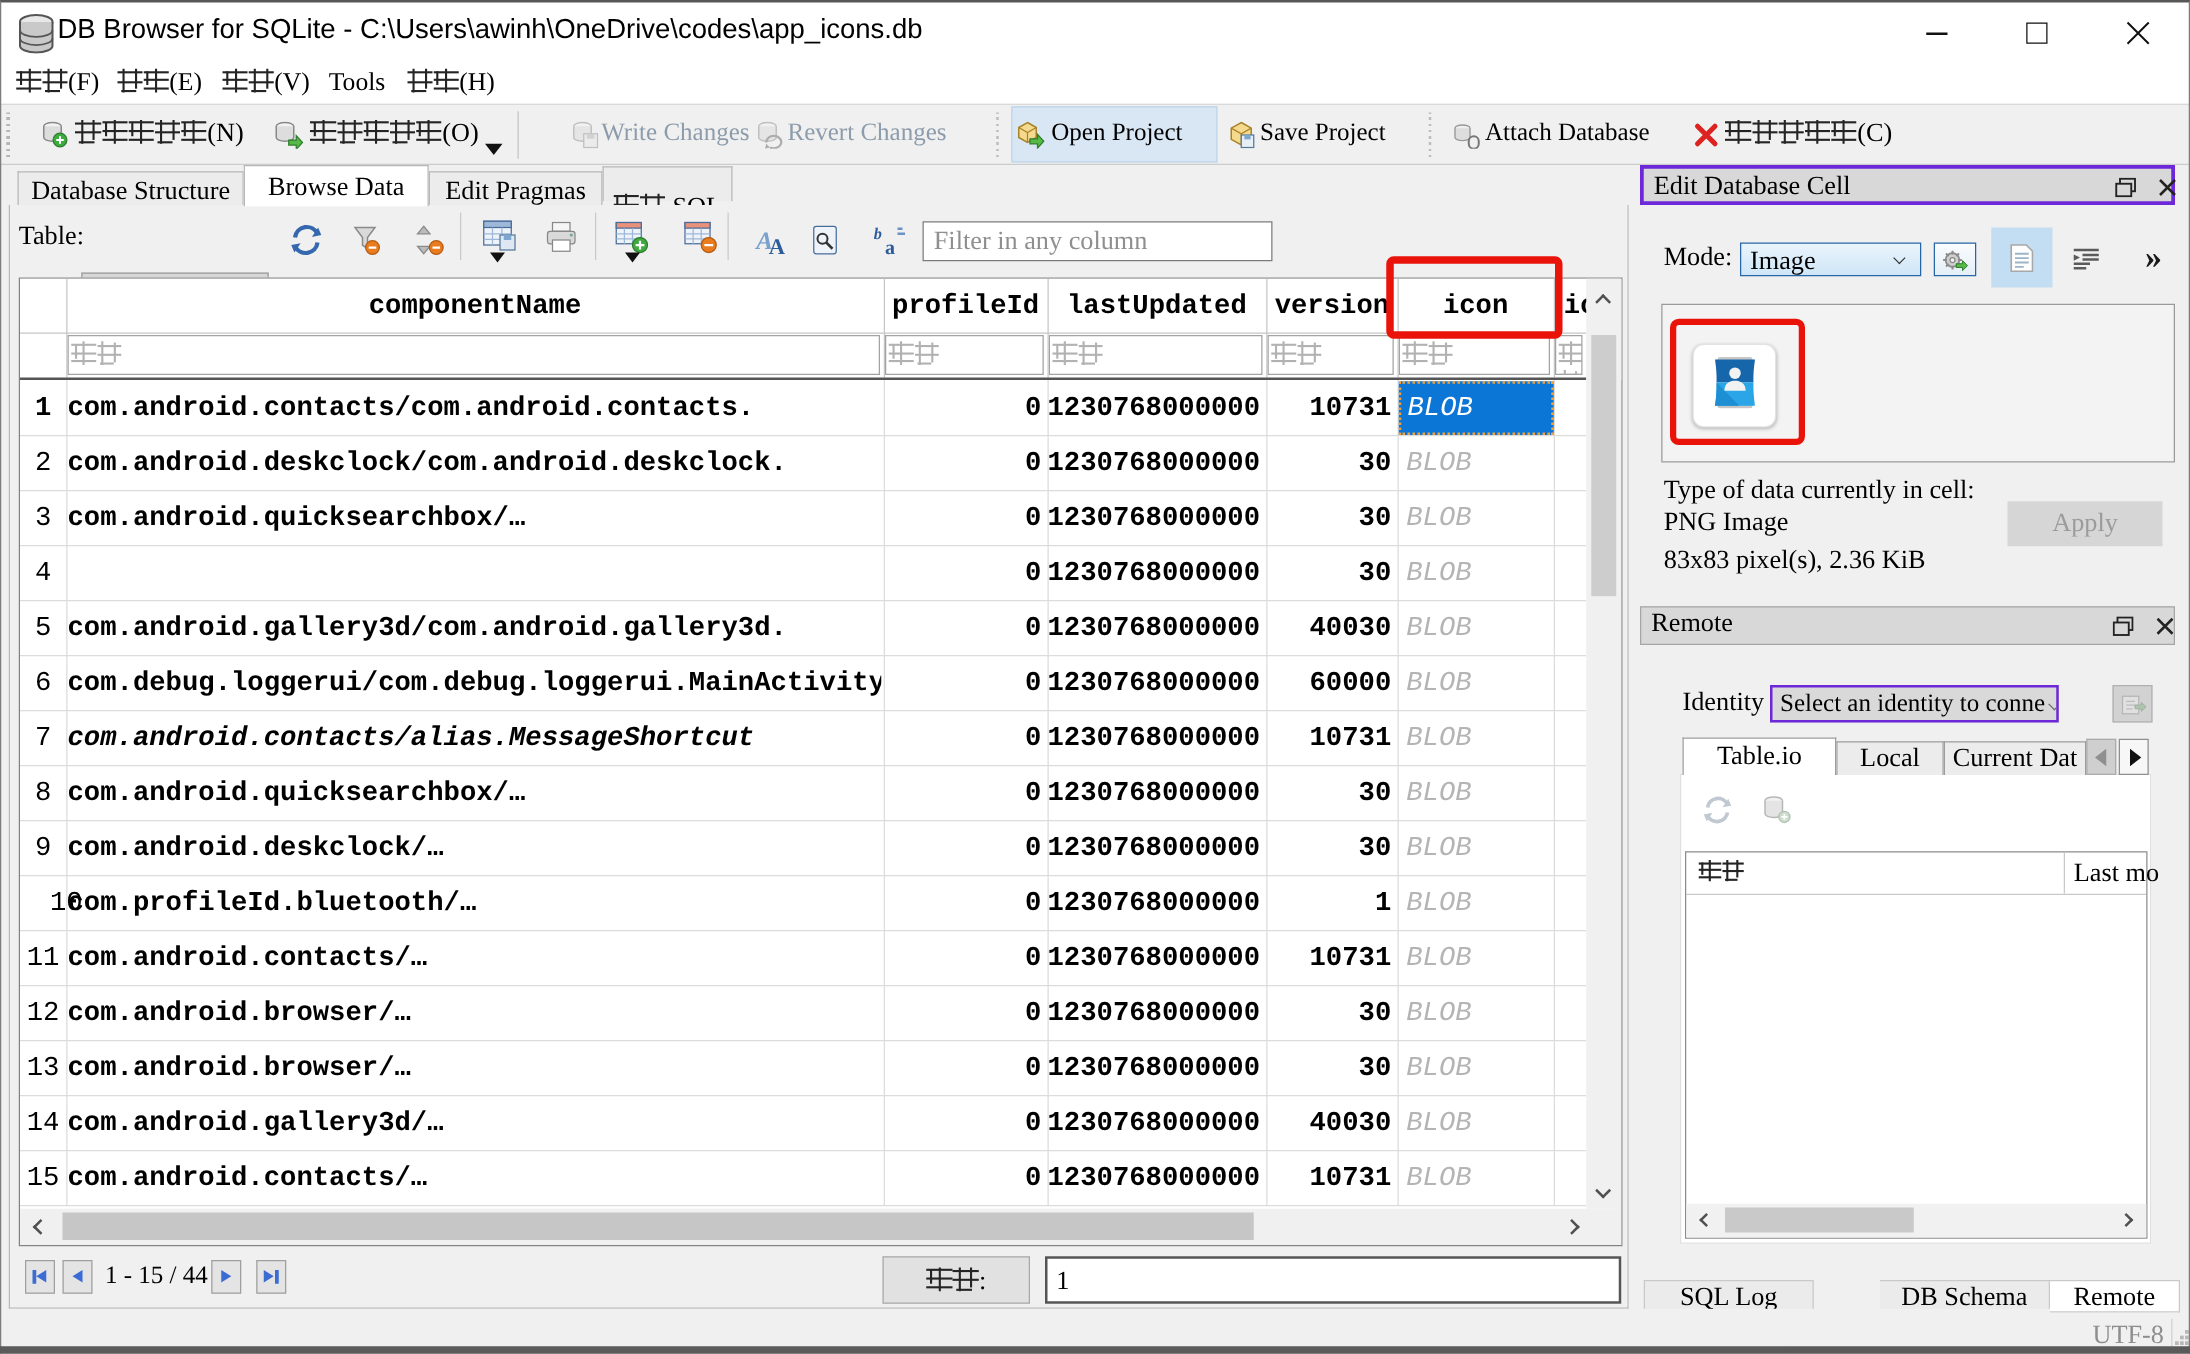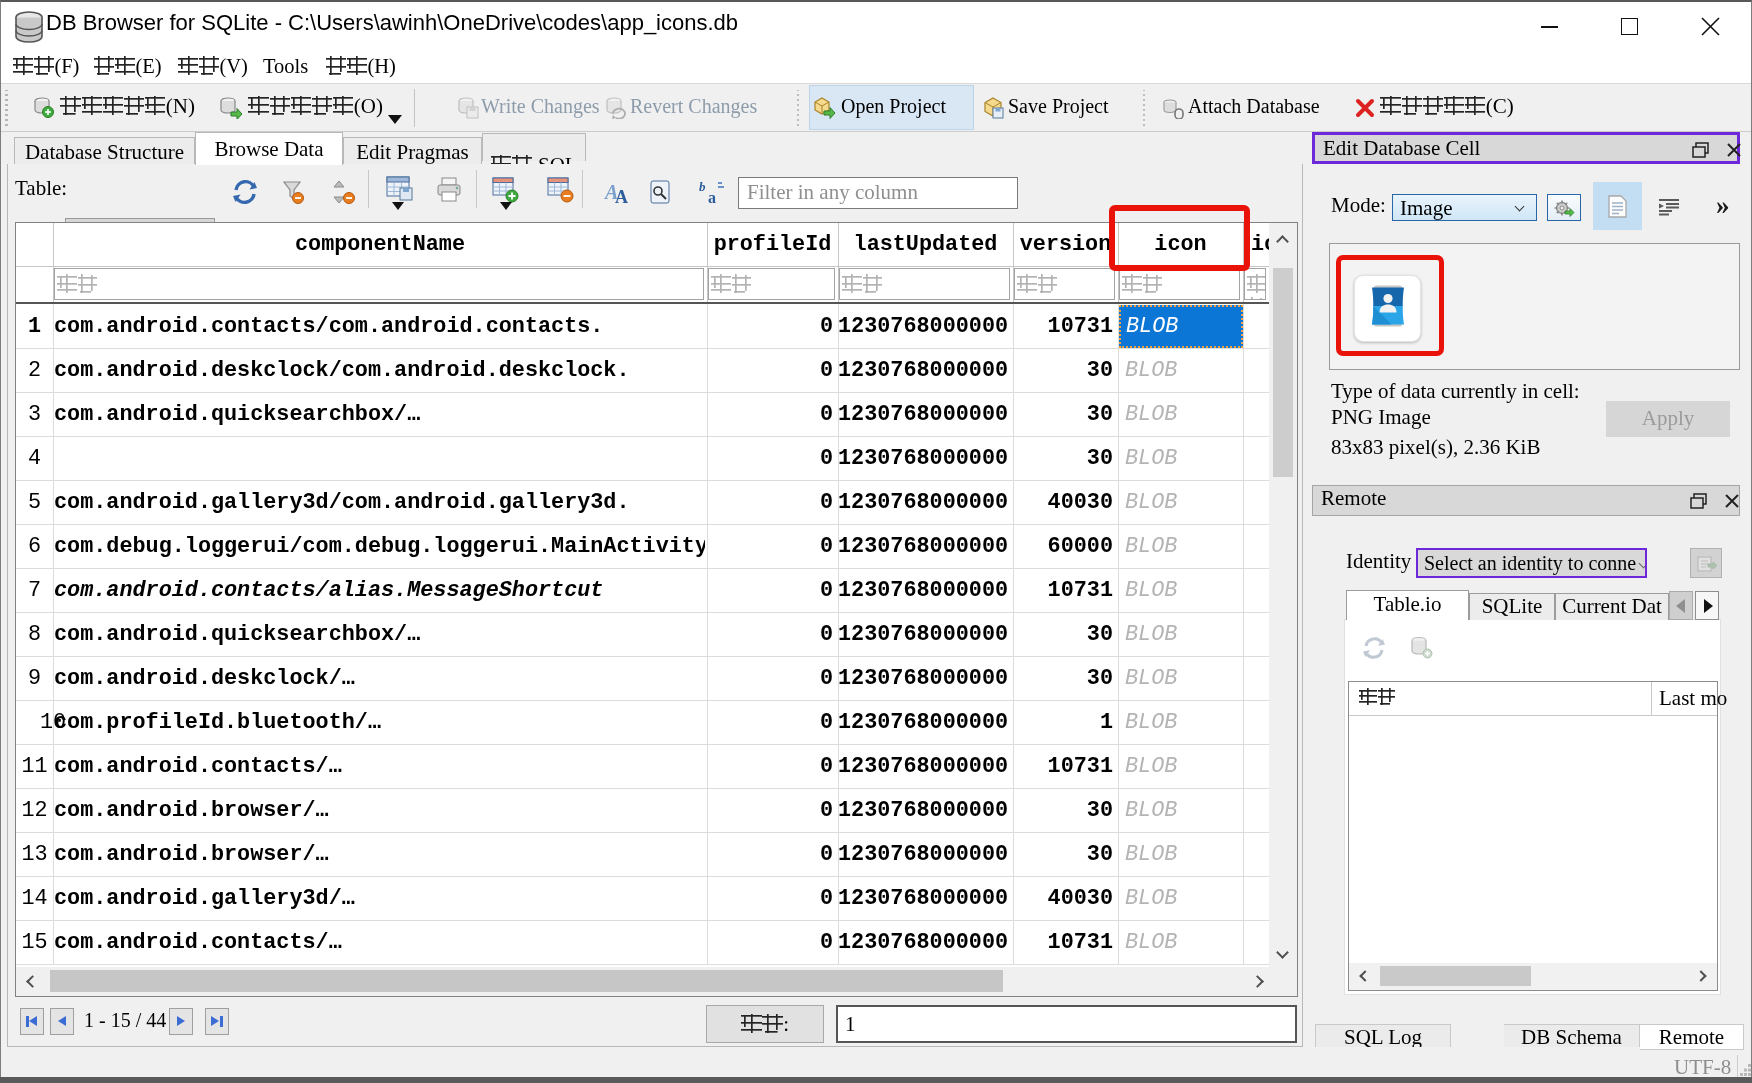--- a/index.html
+++ b/index.html
@@ -487,21 +487,21 @@
   <div class="abs" style="left:387px;top:416px;width:32px;height:30px;background:#d2d2d2;border:1px solid #b0b0b0;">
     <svg class="abs" style="left:6px;top:5px;" width="20" height="20" viewBox="0 0 20 20" opacity="0.5">
       <rect x="1" y="3" width="13" height="14" fill="#eee" stroke="#999"></rect>
       <path d="M4 7 h7 M4 10 h7 M4 13 h5" stroke="#aaa"></path>
       <path d="M11 10 h5 v-2 l4 3.5 -4 3.5 v-2 h-5 z" fill="#8db88d" stroke="#6a936a" stroke-width="0.8"></path>
     </svg>
   </div>
   <div class="abs" style="left:41px;top:487px;width:377px;height:376px;background:#fff;border:1px solid #e0e0e0;"></div>
 
   <div class="abs" style="left:43px;top:458px;width:123px;height:30px;background:#fff;border:1px solid #9c9c9c;border-bottom:none;text-align:center;font-size:21px;padding-top:1px;z-index:2;">Table.io</div>
-  <div class="abs" style="left:166px;top:461px;width:86px;height:27px;background:#ececec;border:1px solid #9c9c9c;border-bottom:none;text-align:center;font-size:21px;">SQLite</div>
+  <div class="abs" style="left:166px;top:461px;width:86px;height:27px;background:#ececec;border:1px solid #9c9c9c;border-bottom:none;text-align:center;font-size:21px;">Local</div>
   <div class="abs" style="left:252px;top:461px;width:114px;height:27px;background:#ececec;border:1px solid #9c9c9c;border-bottom:none;text-align:center;font-size:21px;overflow:hidden;white-space:nowrap;">Current Dat</div>
   <div class="abs" style="left:366px;top:459px;width:24px;height:29px;background:#cfcfcf;border:1px solid #ababab;">
       <div class="abs" style="left:6px;top:7px;width:0;height:0;border:7px solid transparent;border-right:9px solid #8f8f8f;border-left:none;"></div>
     </div>
   <div class="abs" style="left:392px;top:459px;width:24px;height:29px;background:#f7f7f7;border:1px solid #8e8e8e;">
       <div class="abs" style="left:8px;top:7px;width:0;height:0;border:7px solid transparent;border-left:9px solid #111;border-right:none;"></div>
     </div>
 
   <svg class="abs" style="left:59px;top:504px;" width="24" height="24" viewBox="0 0 24 24" opacity="0.6">
     <path d="M4 10 A8.5 8.5 0 0 1 20 7.5" fill="none" stroke="#97a5b5" stroke-width="3"></path>

